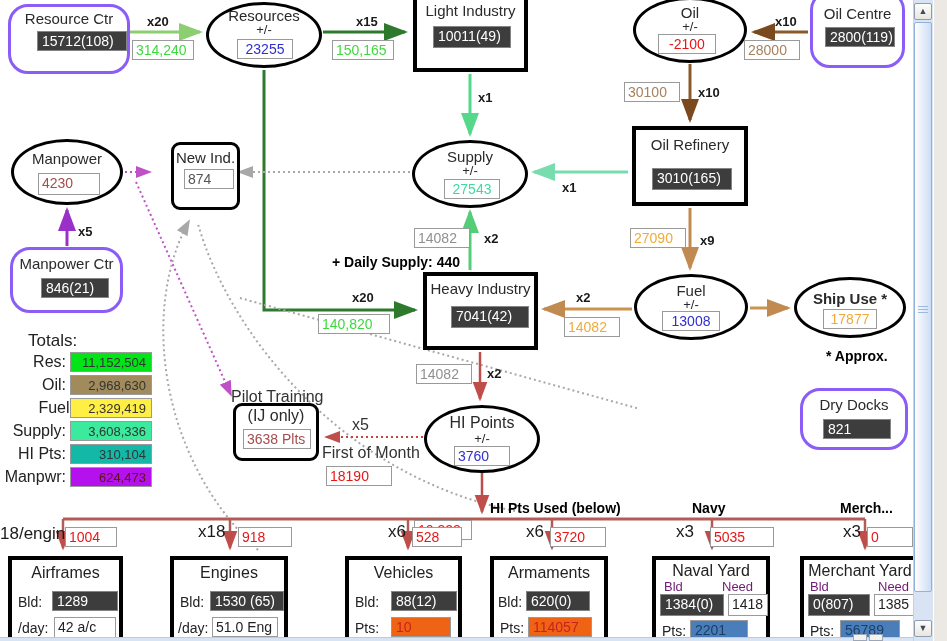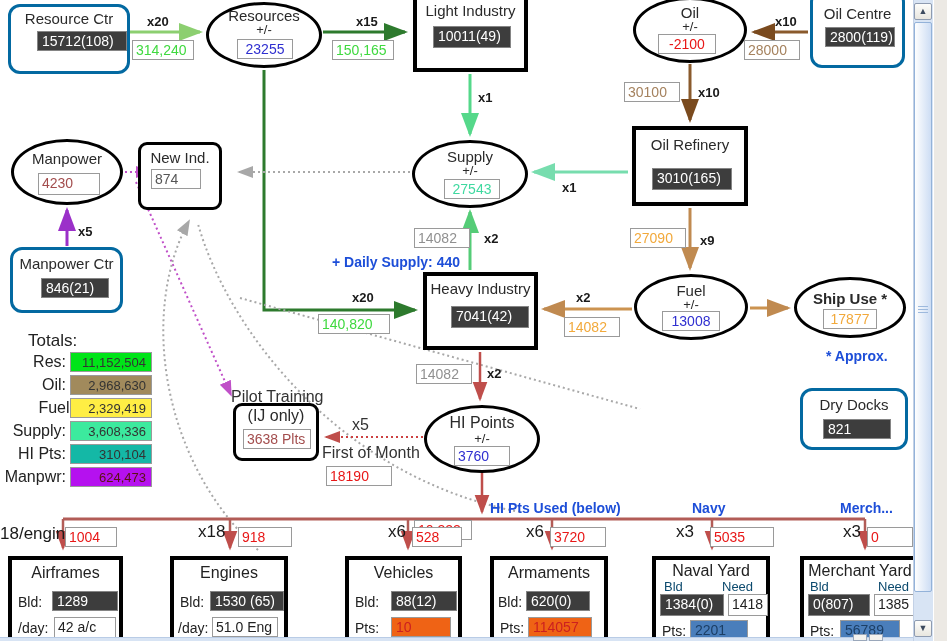--- a/index.html
+++ b/index.html
@@ -2,42 +2,42 @@
 <html><head>
 <meta charset="utf-8">
 <style>
 *{box-sizing:border-box;margin:0;padding:0}
 html,body{width:947px;height:641px}
 body{position:relative;overflow:hidden;background:#fff;font-family:"Liberation Sans",sans-serif;color:#222}
 .abs{position:absolute}
 svg.wires{position:absolute;left:0;top:0;z-index:0}
 .node{position:absolute;background:#fff;z-index:2}
 .rect{border:4px solid #000}
-.round{border:3px solid #0369a1;border-radius:12px}
+.round{border:3px solid #8b5cf6;border-radius:20px}
 .round8{border:3px solid #000;border-radius:9px}
 .ell{border:3px solid #000;border-radius:50%}
 .title{width:100%;text-align:center;font-size:15px;color:#2a2a2a;position:absolute;white-space:nowrap}
 .sign{width:100%;text-align:center;font-size:13px;color:#2a2a2a;position:absolute}
 .dark{position:absolute;background:#3d3d3d;color:#fff;border:1px solid #858585;font-size:14px;padding:1px 4px;white-space:nowrap;overflow:hidden;text-align:left}
 .vb{position:absolute;background:#fff;border:1px solid #9a9a9a;font-size:14px;padding:1px 3px;white-space:nowrap;overflow:hidden;text-align:left;z-index:2}
 .ctr{text-align:center}
 .green{color:#3fd93f}.brown{color:#a5825e}.orange{color:#f2a93b}.gray{color:#909090}
 .blue{color:#2f2fd0}.red{color:#e81717}.mint{color:#3fd9a0}.maroon{color:#a34d4d}
 .mult{position:absolute;font-weight:bold;font-size:13px;color:#1a1a1a;z-index:2;white-space:nowrap}
 .mult-lg{position:absolute;font-size:17px;color:#1a1a1a;z-index:2;white-space:nowrap}
-.bold14{position:absolute;font-weight:bold;font-size:14px;color:#1d4ed8;z-index:2;white-space:nowrap}
+.bold14{position:absolute;font-weight:bold;font-size:14px;color:#000000;z-index:2;white-space:nowrap}
 .plain16{position:absolute;font-size:16px;color:#333;z-index:2;white-space:nowrap}
 .leg-label{position:absolute;font-size:16px;color:#222;text-align:right;width:66px}
 .leg-box{position:absolute;border:1px solid #9a9a9a;font-size:13px;color:#333;text-align:right;padding:2px 5px;width:82px;height:20px}
 .sw0{background:#00e418}.sw1{background:#a18a5c}.sw2{background:#ffee44}
 .sw3{background:#3cea9e}.sw4{background:#14b8a6}.sw5{background:#b511ef;color:#5a1212}
 .fact{position:absolute;background:#fff;border:4px solid #000;z-index:2}
 .fact .ftitle{position:absolute;width:100%;text-align:center;font-size:16px;top:4px;white-space:nowrap}
 .flabel{position:absolute;font-size:14px;color:#222;white-space:nowrap}
-.fsmall{position:absolute;font-size:13px;color:#0c4a6e;white-space:nowrap}
+.fsmall{position:absolute;font-size:13px;color:#701a75;white-space:nowrap}
 .obox{position:absolute;background:#ef6315;border:1px solid #9a9a9a;color:#cc2020;font-size:14px;padding:1px 4px;white-space:nowrap}
 .bbox{position:absolute;background:#4a7ebb;border:1px solid #9a9a9a;color:#1c3f66;font-size:14px;padding:1px 4px;white-space:nowrap}
 
 .vtrack{position:absolute;left:913px;top:0;width:20px;height:641px;background:#d8e4f4;border-left:1px solid #c3d1e6;z-index:10}
 .sbtn{position:absolute;left:914px;width:18px;height:17px;background:linear-gradient(180deg,#fdfdfb,#e8e6df);border:1px solid #8e9bb0;border-radius:2px;z-index:11;font-size:9px;color:#3c4a5e;text-align:center;line-height:15px}
 .thumb{position:absolute;left:914px;top:22px;width:18px;height:570px;background:linear-gradient(90deg,#fefefe,#cdddf4);border:1px solid #93b2d9;border-radius:2px;z-index:11}
 .grip{position:absolute;left:3px;top:283px;width:10px;height:8px;background:repeating-linear-gradient(180deg,#9db9dd 0 1px,transparent 1px 3px)}
 .gutter{position:absolute;left:934px;top:0;width:13px;height:641px;background:#ece9e4;z-index:9}
 .htrack{position:absolute;left:0;top:637px;width:913px;height:4px;background:#d8e4f4;border-top:1px solid #b9cce6;z-index:10}
 .hbit{position:absolute;top:634px;width:14px;height:7px;background:#f4f2ee;border:1px solid #9aa7ba;z-index:11}
@@ -148,21 +148,21 @@
   <div class="title" style="top:5px">Supply</div>
   <div class="sign" style="top:20px">+/-</div>
   <div class="vb ctr mint" style="left:29px;top:36px;width:56px;height:20px">27543</div>
 </div>
 
 <div class="node ell" style="left:11px;top:139px;width:112px;height:66px">
   <div class="title" style="top:8px">Manpower</div>
   <div class="vb maroon" style="left:24px;top:31px;width:62px;height:22px">4230</div>
 </div>
 
-<div class="node round8" style="left:138px;top:142px;width:84px;height:68px">
+<div class="node round8" style="left:171px;top:142px;width:69px;height:68px">
   <div class="title" style="top:4px">New Ind.</div>
   <div class="vb" style="left:10px;top:24px;width:50px;height:20px;color:#555">874</div>
 </div>
 
 <div class="node round" style="left:10px;top:247px;width:113px;height:66px">
   <div class="title" style="top:5px">Manpower Ctr</div>
   <div class="dark" style="left:28px;top:28px;width:68px;height:20px">846(21)</div>
 </div>
 
 <div class="node rect" style="left:423px;top:272px;width:115px;height:78px">

